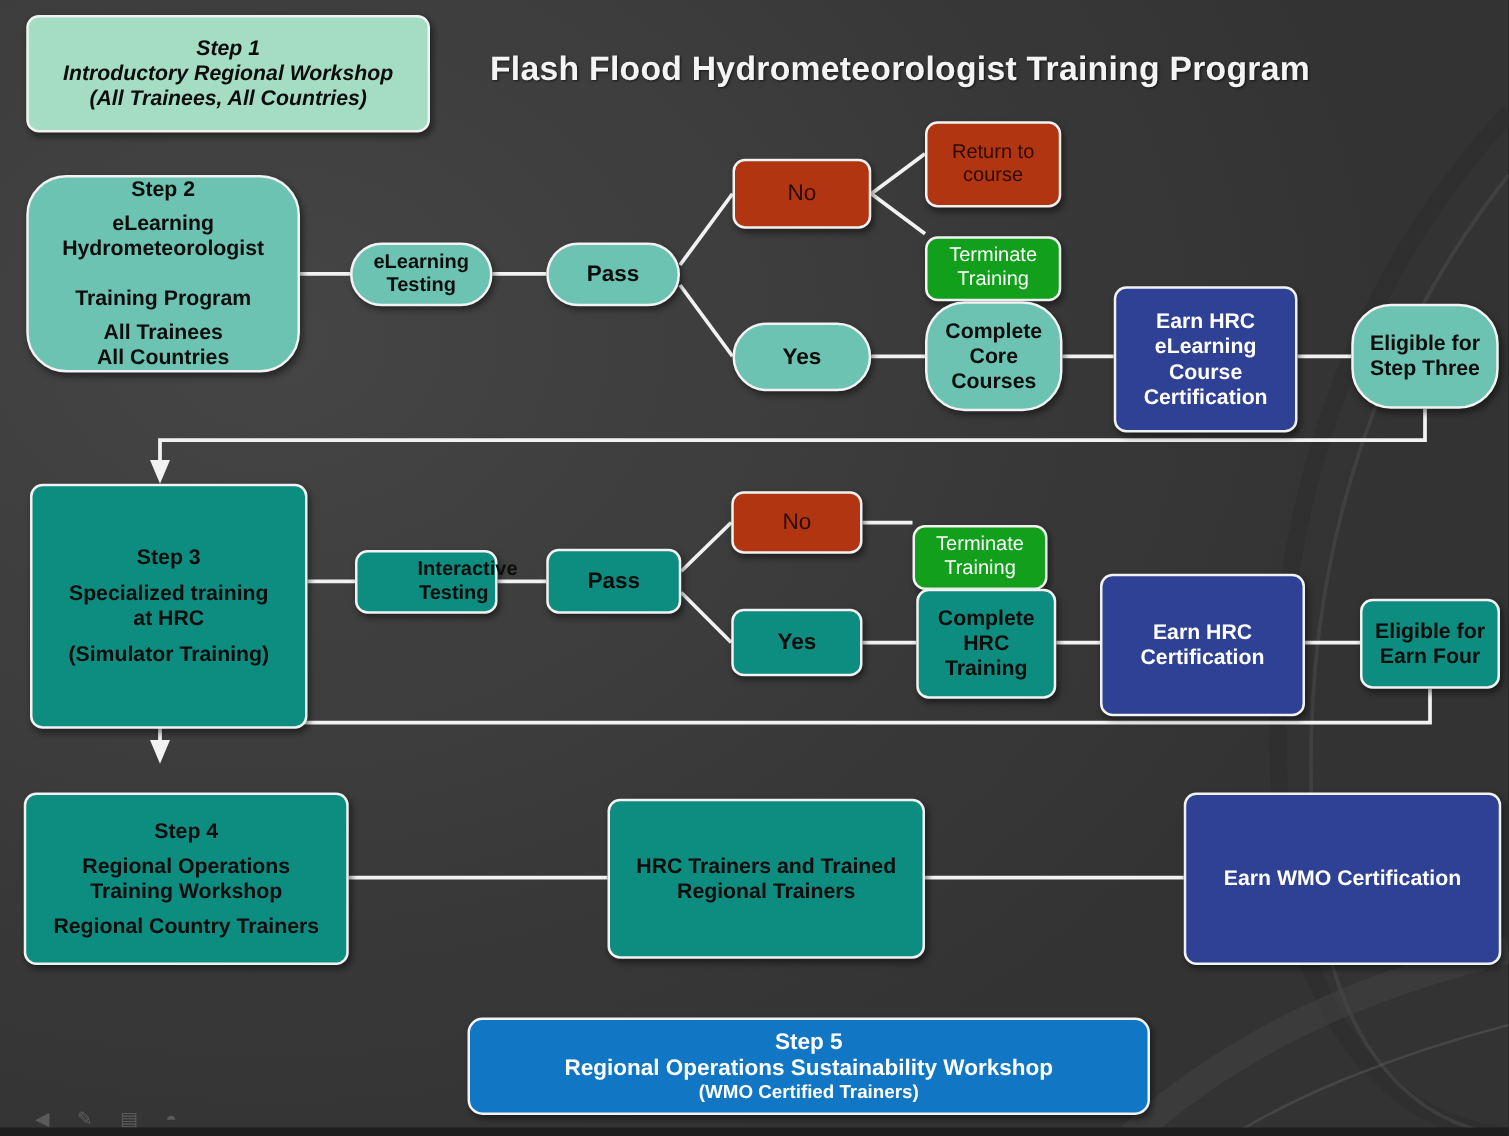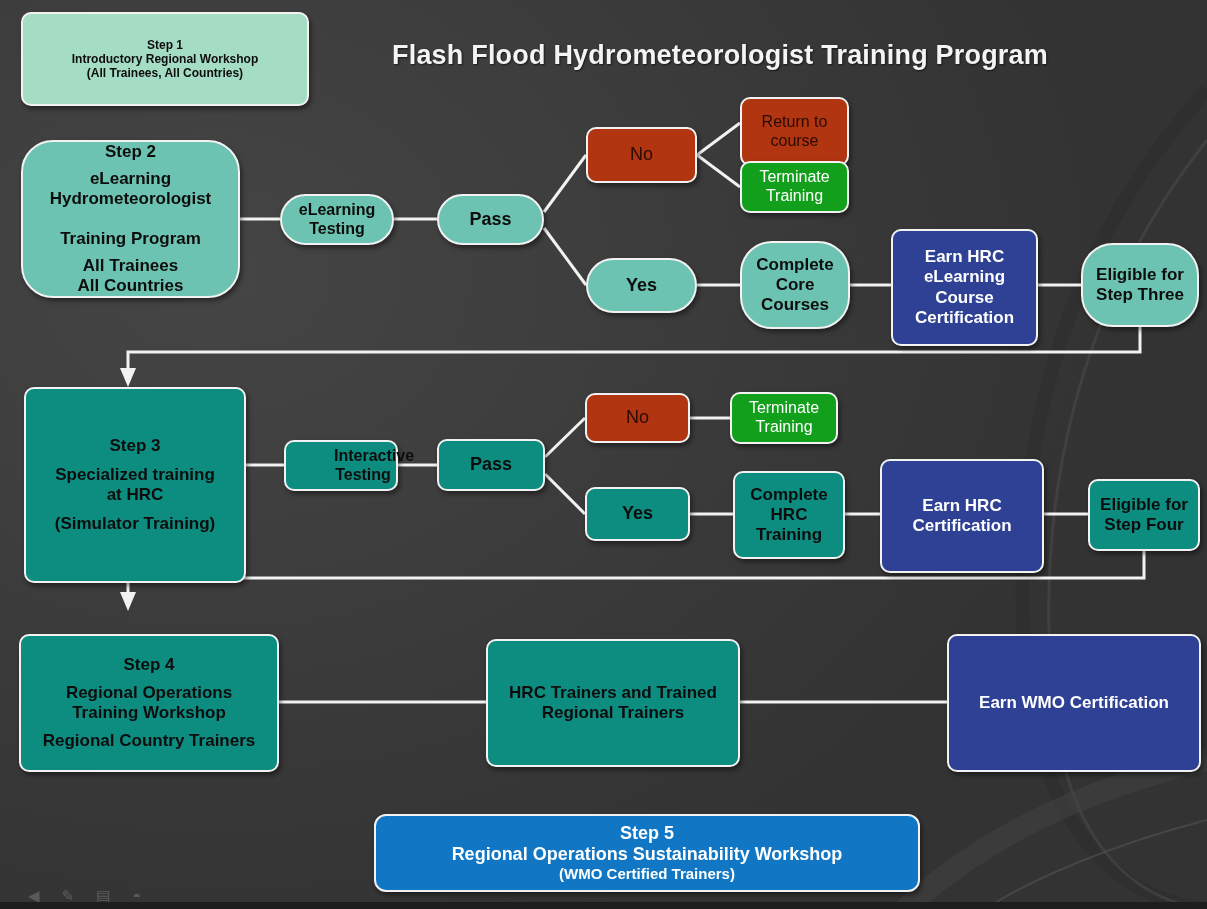--- a/index.html
+++ b/index.html
@@ -31,21 +31,21 @@
   }
   .node .lines{width:100%;}
   .node .lines div{display:block;}
   
   .c-mint{background:#a5dcc4;}
   .c-teal-l{background:#6cc3b2;border-radius:32px;}
   .c-teal-d{background:#0d8c80;}
   .c-blue-d{background:#2e4195;color:#ffffff;}
   .c-blue-br{background:#1177c4;color:#ffffff;}
   .c-red{background:#b03510;color:#2b0b03;}
-  .c-green{background:#12a01c;color:#ffffff;}
+  .c-green{background:#12a01c;color:#ffffff;margin-top:28px;}
 
   .title{
     position:absolute;
     left:392px;top:40px;width:790px;
     color:#f4f4f4;
     font-size:27px;
     font-weight:bold;
     letter-spacing:.2px;
     text-align:left;
     z-index:3;
@@ -101,21 +101,21 @@
       <polyline points="1144,551 1144,578 128,578 128,597"></polyline>
       <polygon points="120,592 136,592 128,611" fill="#f2f2f2" stroke="none"></polygon>
 
       <line x1="279" y1="702" x2="486" y2="702"></line>
       <line x1="740" y1="702" x2="947" y2="702"></line>
     </g>
   </svg>
 
   <div class="title">Flash Flood Hydrometeorologist Training Program</div>
 
-  <div class="node c-mint" style="left:21px;top:12px;width:288px;height:94px;font-size:12px;">
+  <div class="node c-mint" style="left:21px;top:12px;width:323px;height:94px;font-size:17px;font-style:italic;">
     <div class="lines">
       <div>Step 1</div>
       <div>Introductory Regional Workshop</div>
       <div>(All Trainees, All Countries)</div>
     </div>
   </div>
 
   <div class="node c-teal-l" style="left:21px;top:140px;width:219px;height:158px;font-size:17px;">
     <div class="lines">
       <div style="margin-bottom:7px;">Step 2</div>
@@ -242,21 +242,21 @@
   <div class="node c-blue-d" style="left:880px;top:459px;width:164px;height:114px;font-size:17px;">
     <div class="lines">
       <div>Earn HRC</div>
       <div>Certification</div>
     </div>
   </div>
 
   <div class="node c-teal-d" style="left:1088px;top:479px;width:112px;height:72px;font-size:17px;">
     <div class="lines">
       <div>Eligible for</div>
-      <div>Step Four</div>
+      <div>Earn Four</div>
     </div>
   </div>
 
   <div class="node c-teal-d" style="left:19px;top:634px;width:260px;height:138px;font-size:17px;">
     <div class="lines">
       <div style="margin-bottom:8px;">Step 4</div>
       <div>Regional Operations</div>
       <div style="margin-bottom:8px;">Training Workshop</div>
       <div>Regional Country Trainers</div>
     </div>

